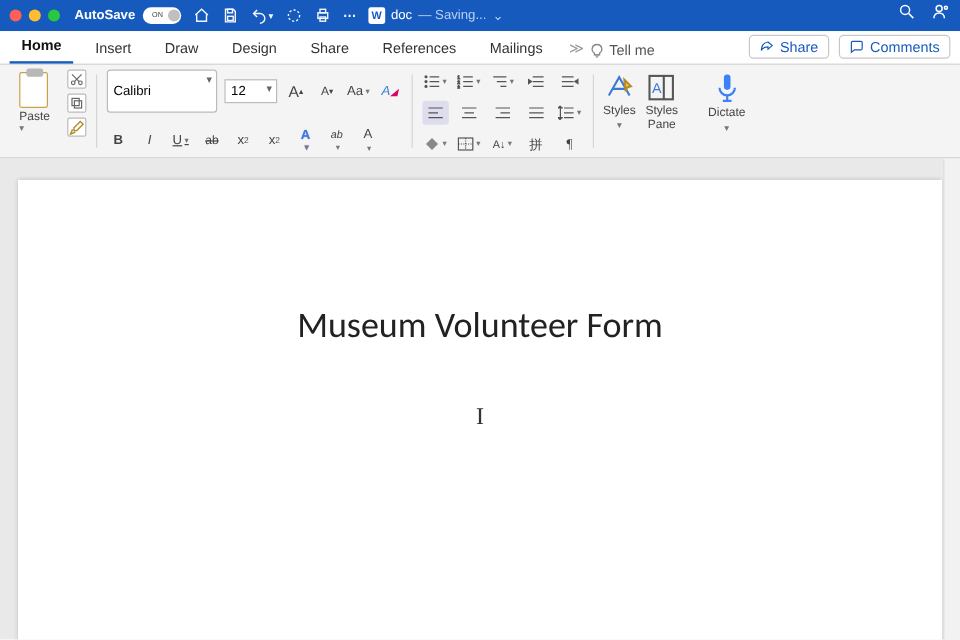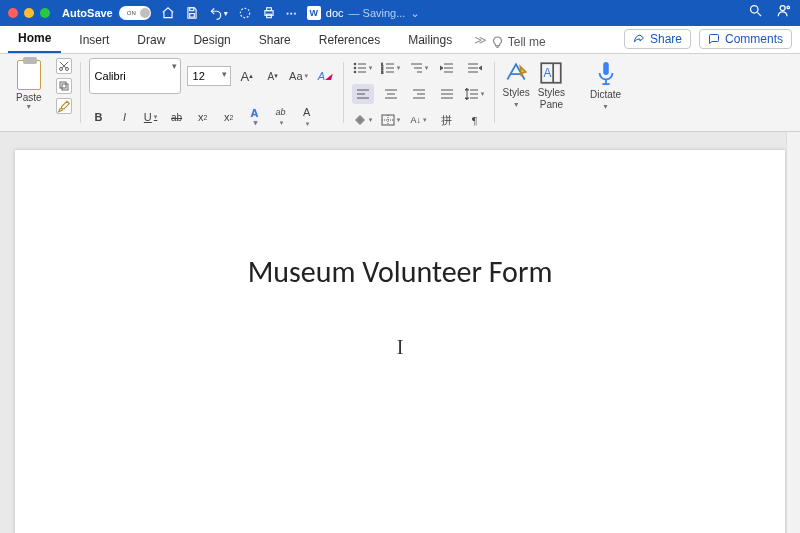--- a/index.html
+++ b/index.html
@@ -29,21 +29,21 @@
   .ribbon-tabs .chev { color: #999; margin: 0 4px 6px; }
   .ribbon-tabs .tellme { display: flex; align-items: center; gap: 4px; margin-bottom: 4px; color: #555; }
   .ribbon-right { position: absolute; right: 8px; bottom: 4px; display: flex; gap: 8px; }
   .pillbtn { border: 1px solid #c8c8c8; border-radius: 4px; padding: 2px 8px; display: flex; align-items: center; gap: 5px; font-size: 12px; color: #185ABD; background: #fff; }
 
   
   .ribbon { height: 78px; background: #f4f4f4; border-bottom: 1px solid #cfcfcf; display: flex; align-items: stretch; padding: 4px 6px; font-size: 11px; color: #444; }
   .group { display: flex; flex-direction: column; justify-content: space-between; padding: 0 6px; }
   .sep { width: 1px; background: #d5d5d5; margin: 4px 2px; }
   .row { display: flex; align-items: center; gap: 6px; }
-  .big { display: flex; flex-direction: column; align-items: center; gap: 2px; padding: 2px 4px; }
+  .big { display: flex; flex-direction: column; gap: 2px; padding: 2px 4px; }
   .big .lbl { font-size: 10px; color: #444; }
 
   .paste-clip { width: 24px; height: 30px; border: 1px solid #c9a24a; background: #fff; border-radius: 2px; position: relative; }
   .paste-clip::before { content:""; position:absolute; top:-4px; left:5px; width:14px; height:7px; background:#b8b8b8; border-radius:2px; }
   .paste-side { display:flex; flex-direction:column; gap:4px; margin-left:4px;}
   .mini { width:16px;height:16px;border:1px solid #bbb;border-radius:2px;background:#fff; font-size:9px; color:#666; display:flex;align-items:center;justify-content:center;}
   .underarrow::after{content:"▾"; font-size:7px; color:#777; margin-left:2px;}
   .i-brush{width:15px;height:15px;}
 
   .font-select{ width:92px;height:36px;border:1px solid #bbb;background:#fff;border-radius:3px; font-size:11px; padding:0 18px 0 5px; appearance:none; position:relative;}

